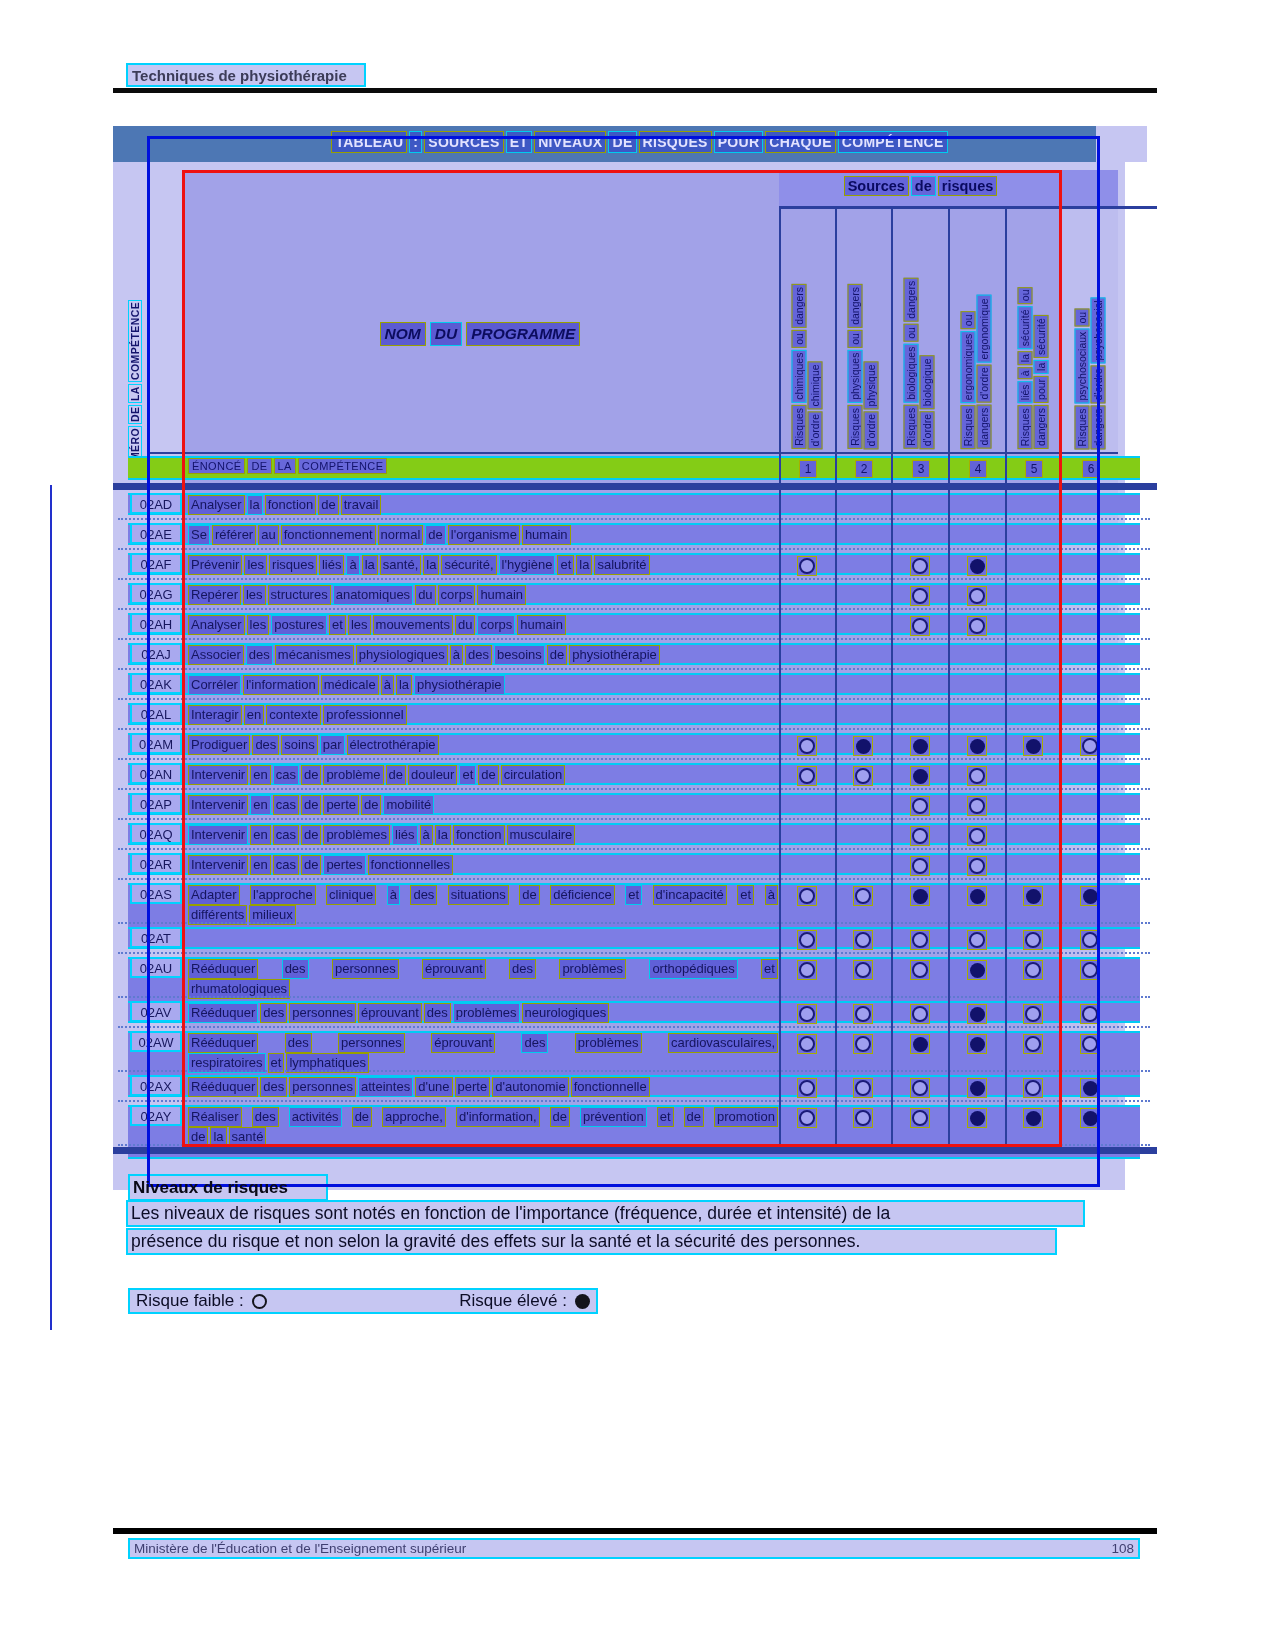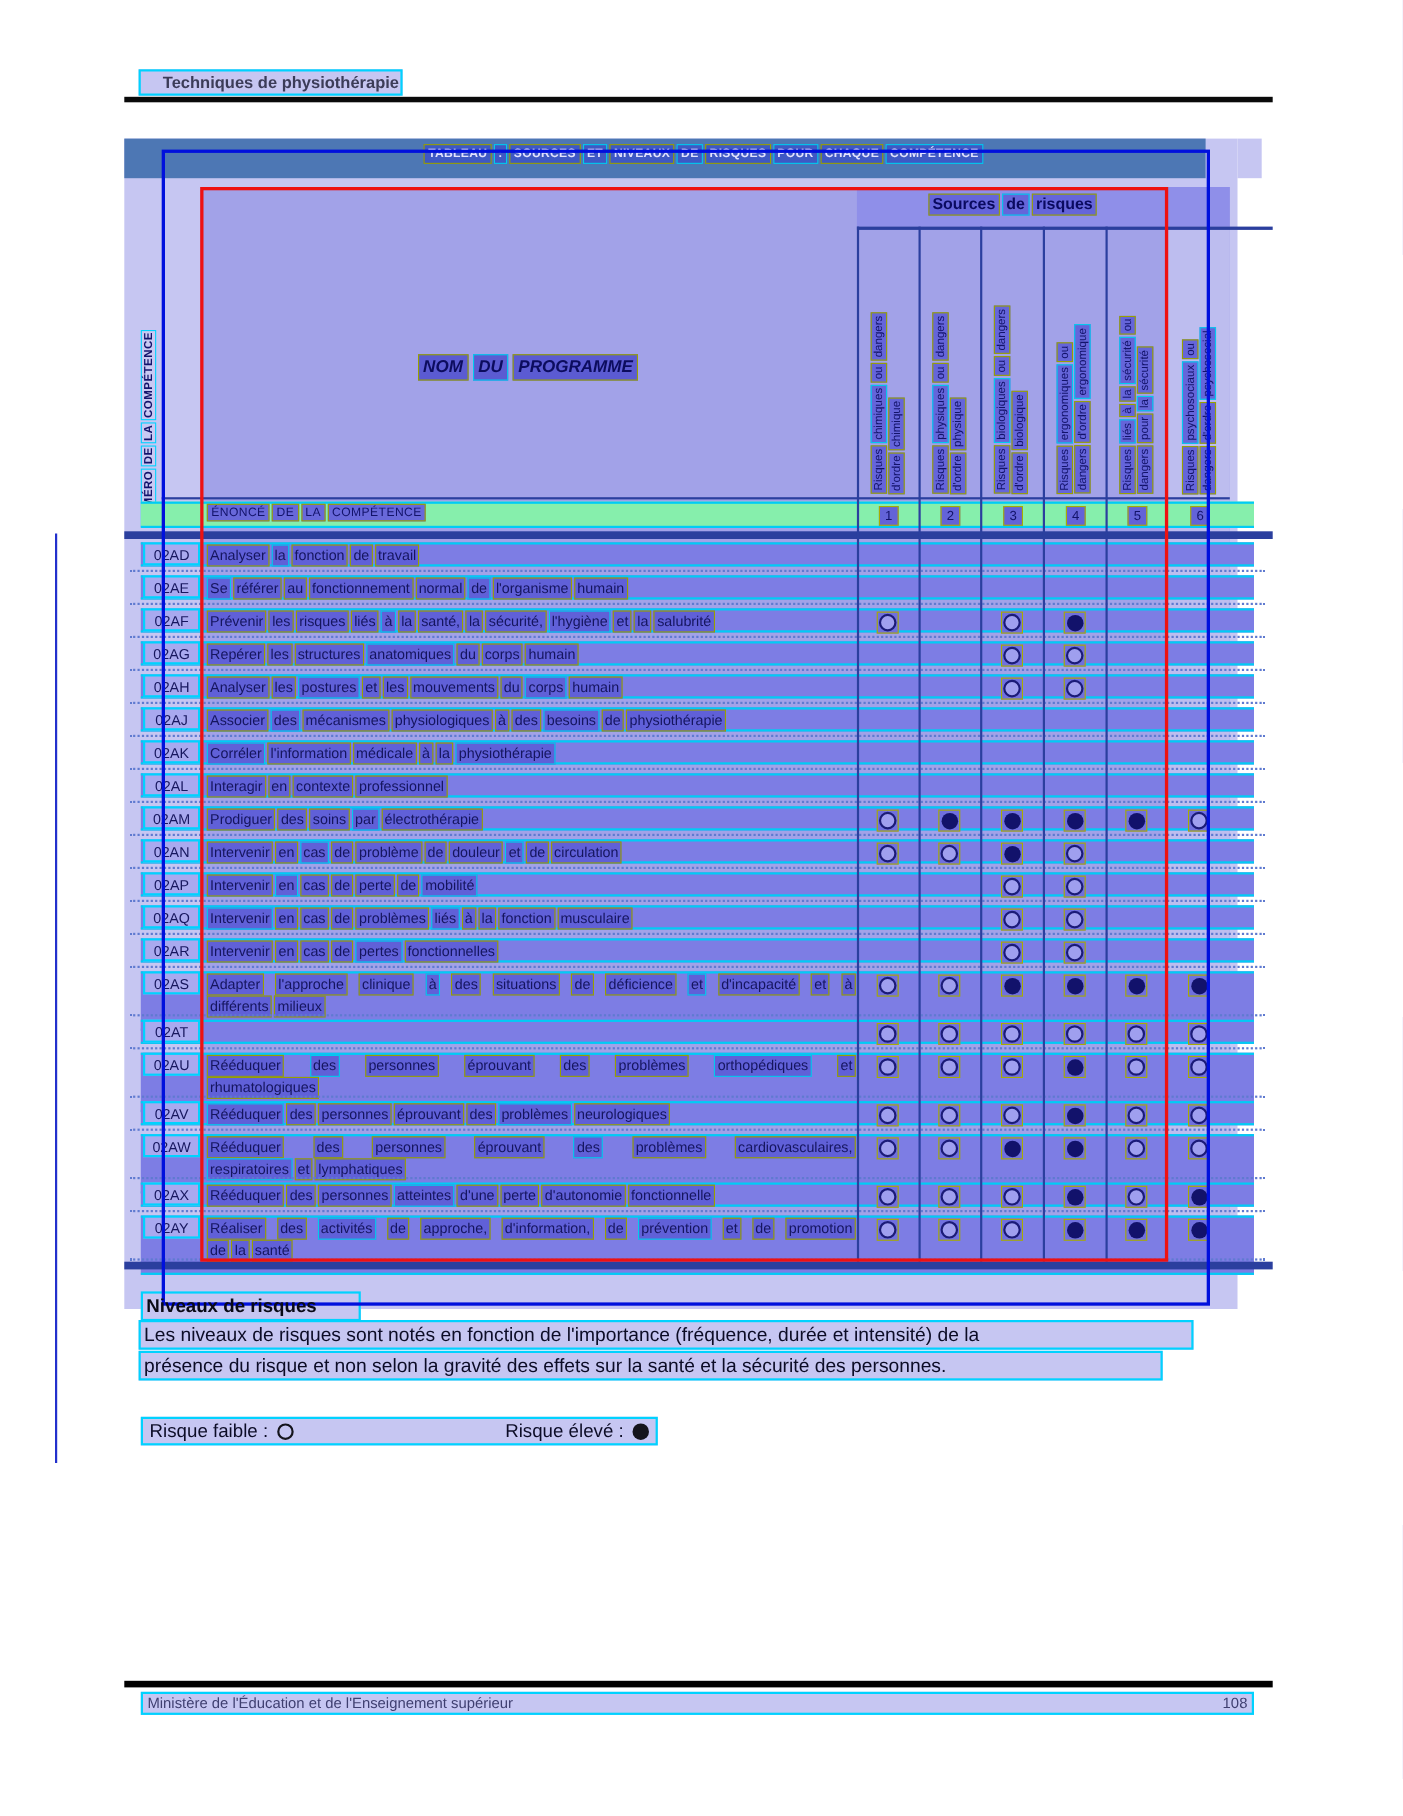--- a/index.html
+++ b/index.html
@@ -6,26 +6,26 @@
   #page{position:relative;width:1275px;height:1651px;background:#fff;overflow:hidden;
         font-family:"Liberation Sans",sans-serif;}
   .abs{position:absolute;}
   
   .sheet{left:113px;top:126px;width:1012px;height:1064px;background:#c6c6f2;}
   .patch{left:1125px;top:126px;width:22px;height:36px;background:#c6c6f2;}
   .interior{left:182px;top:170px;width:936px;height:977px;background:#a2a2e8;}
   .col6strip{left:1062px;top:206px;width:56px;height:941px;background:#bdbdef;}
   
   .hdrbox{left:126px;top:63px;width:240px;height:24px;background:#c6c6f2;border:2px solid #00d2ff;
-          font-size:15px;font-weight:600;color:#3c3c58;line-height:22px;padding-left:20px;box-sizing:border-box;}
+          font-size:15px;font-weight:600;color:#3c3c58;line-height:22px;padding-left:4px;box-sizing:border-box;}
   .toprule{left:113px;top:88px;width:1044px;height:5px;background:#0a0a0a;}
   
   .titlebar{left:113px;top:126px;width:983px;height:36px;background:#4d77b4;}
   #title{position:absolute;left:70px;top:5px;width:913px;display:flex;justify-content:center;
-         font-size:11px;font-weight:bold;letter-spacing:.3px;color:#e2e2ff;}
+         font-size:14px;font-weight:bold;letter-spacing:.3px;color:#e2e2ff;}
   #title .w{background:#3e58c4;margin:0 1px;padding:2px 3px;}
   
   .srcband{left:779px;top:170px;width:339px;height:36px;background:#8f8fe9;}
   #sources{position:absolute;left:0;top:6px;width:283px;display:flex;justify-content:center;
            font-size:14.5px;font-weight:bold;color:#0a0a60;}
   #sources .w{background:#6565da;margin:0 1px;padding:1px 3px;}
   .srculine{left:779px;top:206px;width:378px;height:3px;background:#2b3f9e;}
   
   .colhead{position:absolute;top:212px;width:56px;height:238px;display:flex;align-items:flex-end;
            justify-content:center;gap:2px;}
@@ -36,21 +36,21 @@
   .numlabel{left:128px;top:290px;height:190px;writing-mode:vertical-rl;transform:rotate(180deg);
             font-size:10.5px;font-weight:bold;letter-spacing:.4px;color:#13136b;}
   .numlabel .w{display:inline-block;margin:1px 0;padding:1px 0;background:#c9c9f3;
                border:1.5px solid #00d2ff !important;}
   
   #nom{left:300px;top:322px;width:360px;display:flex;justify-content:center;
        font-size:15.5px;font-weight:bold;font-style:italic;color:#0c0c5e;}
   #nom .w{background:#5b5bd2;margin:0 2px;padding:2px 4px;}
   
   .thinline{left:147px;top:452px;width:971px;height:2px;background:#2b3f9e;}
-  .enband{left:128px;top:456px;width:1012px;height:24px;background:#86efac;
+  .enband{left:128px;top:456px;width:1012px;height:24px;background:#84cc16;
           border-top:2px solid #00ccf5;border-bottom:2px solid #00ccf5;box-sizing:border-box;}
   #enonce{position:absolute;left:59px;top:2px;font-size:11px;letter-spacing:.4px;color:#13136b;}
   #enonce .w{background:#6868da;margin:0 1px;padding:1px 3px;}
   .numbox{position:absolute;top:2px;width:16px;height:16px;background:#6363d8;border:1px solid #a8ad00;
           font-size:12px;color:#13136b;text-align:center;line-height:16px;}
   .thick1{left:113px;top:483px;width:1044px;height:7px;background:#2b3f9e;}
   .thick2{left:113px;top:1147px;width:1044px;height:7px;background:#2b3f9e;}
   
   #rows{left:0;top:490px;width:1275px;border-radius:15px;}
   .row{position:relative;width:1275px;height:30px;}

